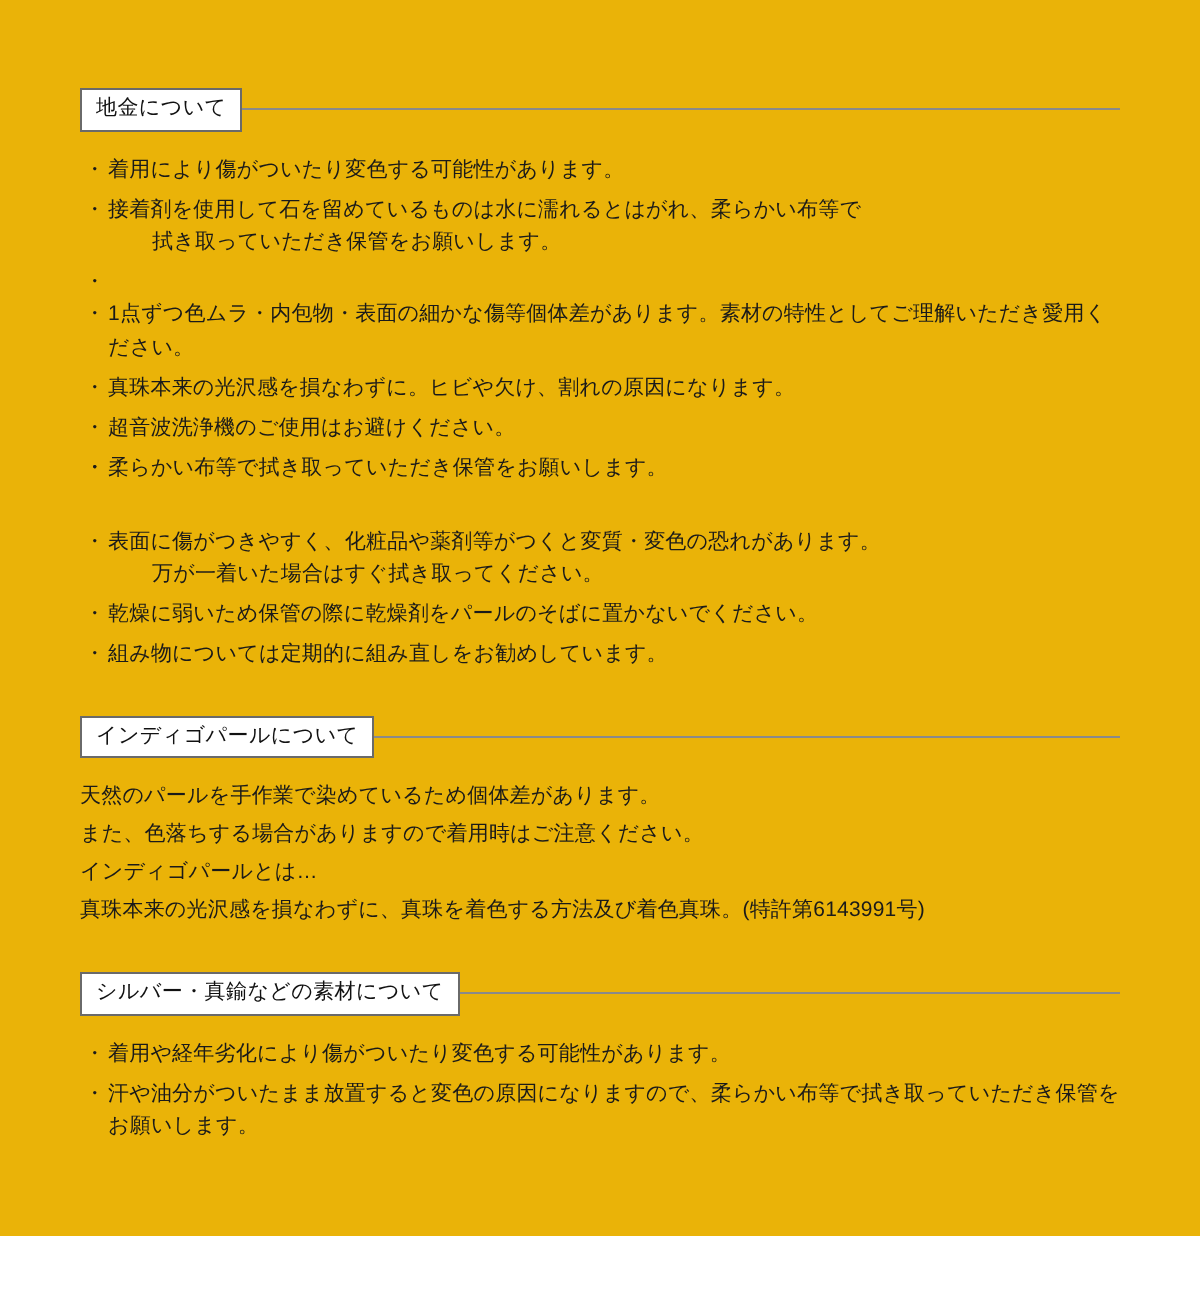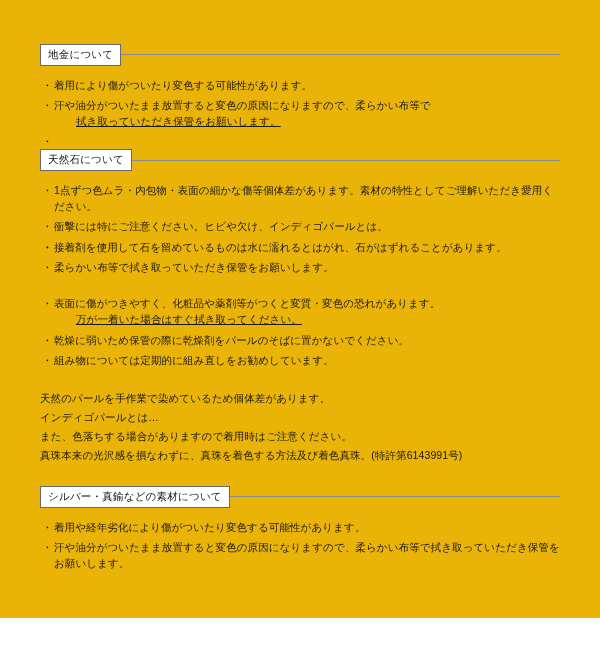--- a/index.html
+++ b/index.html
@@ -64,21 +64,20 @@
   ul.items li .bullet {
     position: absolute;
     left: 2px;
     top: 0;
     font-size: 10.5px;
     color: #1a1a1a;
   }
   ul.items li .cont {
     display: block;
     padding-left: 22px;
-    text-decoration: underline;
   }
   p.plain {
     font-size: 10.5px;
     line-height: 1.62;
     margin: 0 0 2px 0;
     color: #1a1a1a;
     letter-spacing: 0.01em;
   }
   .indent-block {
     margin-top: 11px;
@@ -99,49 +98,45 @@
       <span class="title">地金について</span>
       <span class="rule"></span>
     </div>
     <ul class="items">
       <li>
         <span class="bullet">・</span>
         <span>着用により傷がついたり変色する可能性があります。</span>
       </li>
       <li>
         <span class="bullet">・</span>
-        <span>汗や油分がついたまま放置すると変色の原因になりますので、柔らかい布等で</span>
+        <span>接着剤を使用して石を留めているものは水に濡れるとはがれ、柔らかい布等で</span>
         <span class="cont">拭き取っていただき保管をお願いします。</span>
       </li>
       <li>
         <span class="bullet">・</span>
       </li>
     </ul>
   </section>
 
   <section class="section" id="s-tennenseki">
-    <div class="section-head">
-      <span class="title">天然石について</span>
-      <span class="rule"></span>
-    </div>
     <ul class="items">
       <li>
         <span class="bullet">・</span>
         <span>1点ずつ色ムラ・内包物・表面の細かな傷等個体差があります。素材の特性としてご理解いただき愛用ください。</span>
       </li>
       <li>
         <span class="bullet">・</span>
-        <span>衝撃には特にご注意ください。ヒビや欠け、インディゴパールとは。</span>
+        <span>真珠本来の光沢感を損なわずに。ヒビや欠け、割れの原因になります。</span>
       </li>
       <li>
         <span class="bullet">・</span>
+        <span>超音波洗浄機のご使用はお避けください。</span>
       </li>
       <li>
         <span class="bullet">・</span>
-        <span>接着剤を使用して石を留めているものは水に濡れるとはがれ、石がはずれることがあります。</span>
       </li>
       <li>
         <span class="bullet">・</span>
         <span>柔らかい布等で拭き取っていただき保管をお願いします。</span>
       </li>
     </ul>
   </section>
 
   <section class="section" id="s-pearl">
     <ul class="items">
@@ -155,24 +150,28 @@
         <span>乾燥に弱いため保管の際に乾燥剤をパールのそばに置かないでください。</span>
       </li>
       <li>
         <span class="bullet">・</span>
         <span>組み物については定期的に組み直しをお勧めしています。</span>
       </li>
     </ul>
   </section>
 
   <section class="section" id="s-indigo">
+    <div class="section-head">
+      <span class="title">インディゴパールについて</span>
+      <span class="rule"></span>
+    </div>
     <div class="indent-block">
       <p class="plain">天然のパールを手作業で染めているため個体差があります。</p>
+      <p class="plain">また、色落ちする場合がありますので着用時はご注意ください。</p>
       <p class="plain">インディゴパールとは…</p>
-      <p class="plain">また、色落ちする場合がありますので着用時はご注意ください。</p>
       <p class="plain">真珠本来の光沢感を損なわずに、真珠を着色する方法及び着色真珠。(特許第6143991号)</p>
     </div>
   </section>
 
   <section class="section" id="s-silver">
     <div class="section-head">
       <span class="title">シルバー・真鍮などの素材について</span>
       <span class="rule"></span>
     </div>
     <ul class="items">

